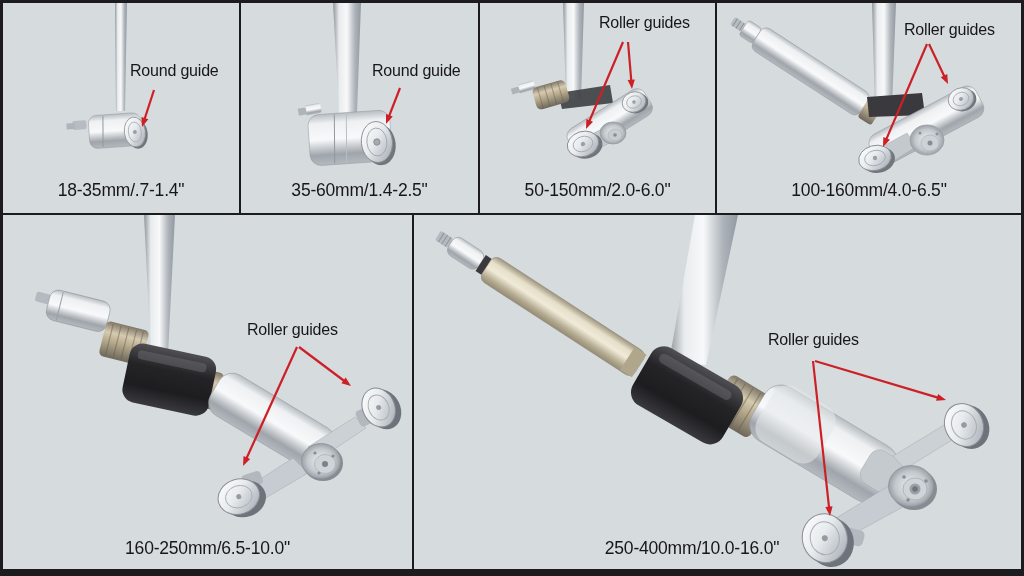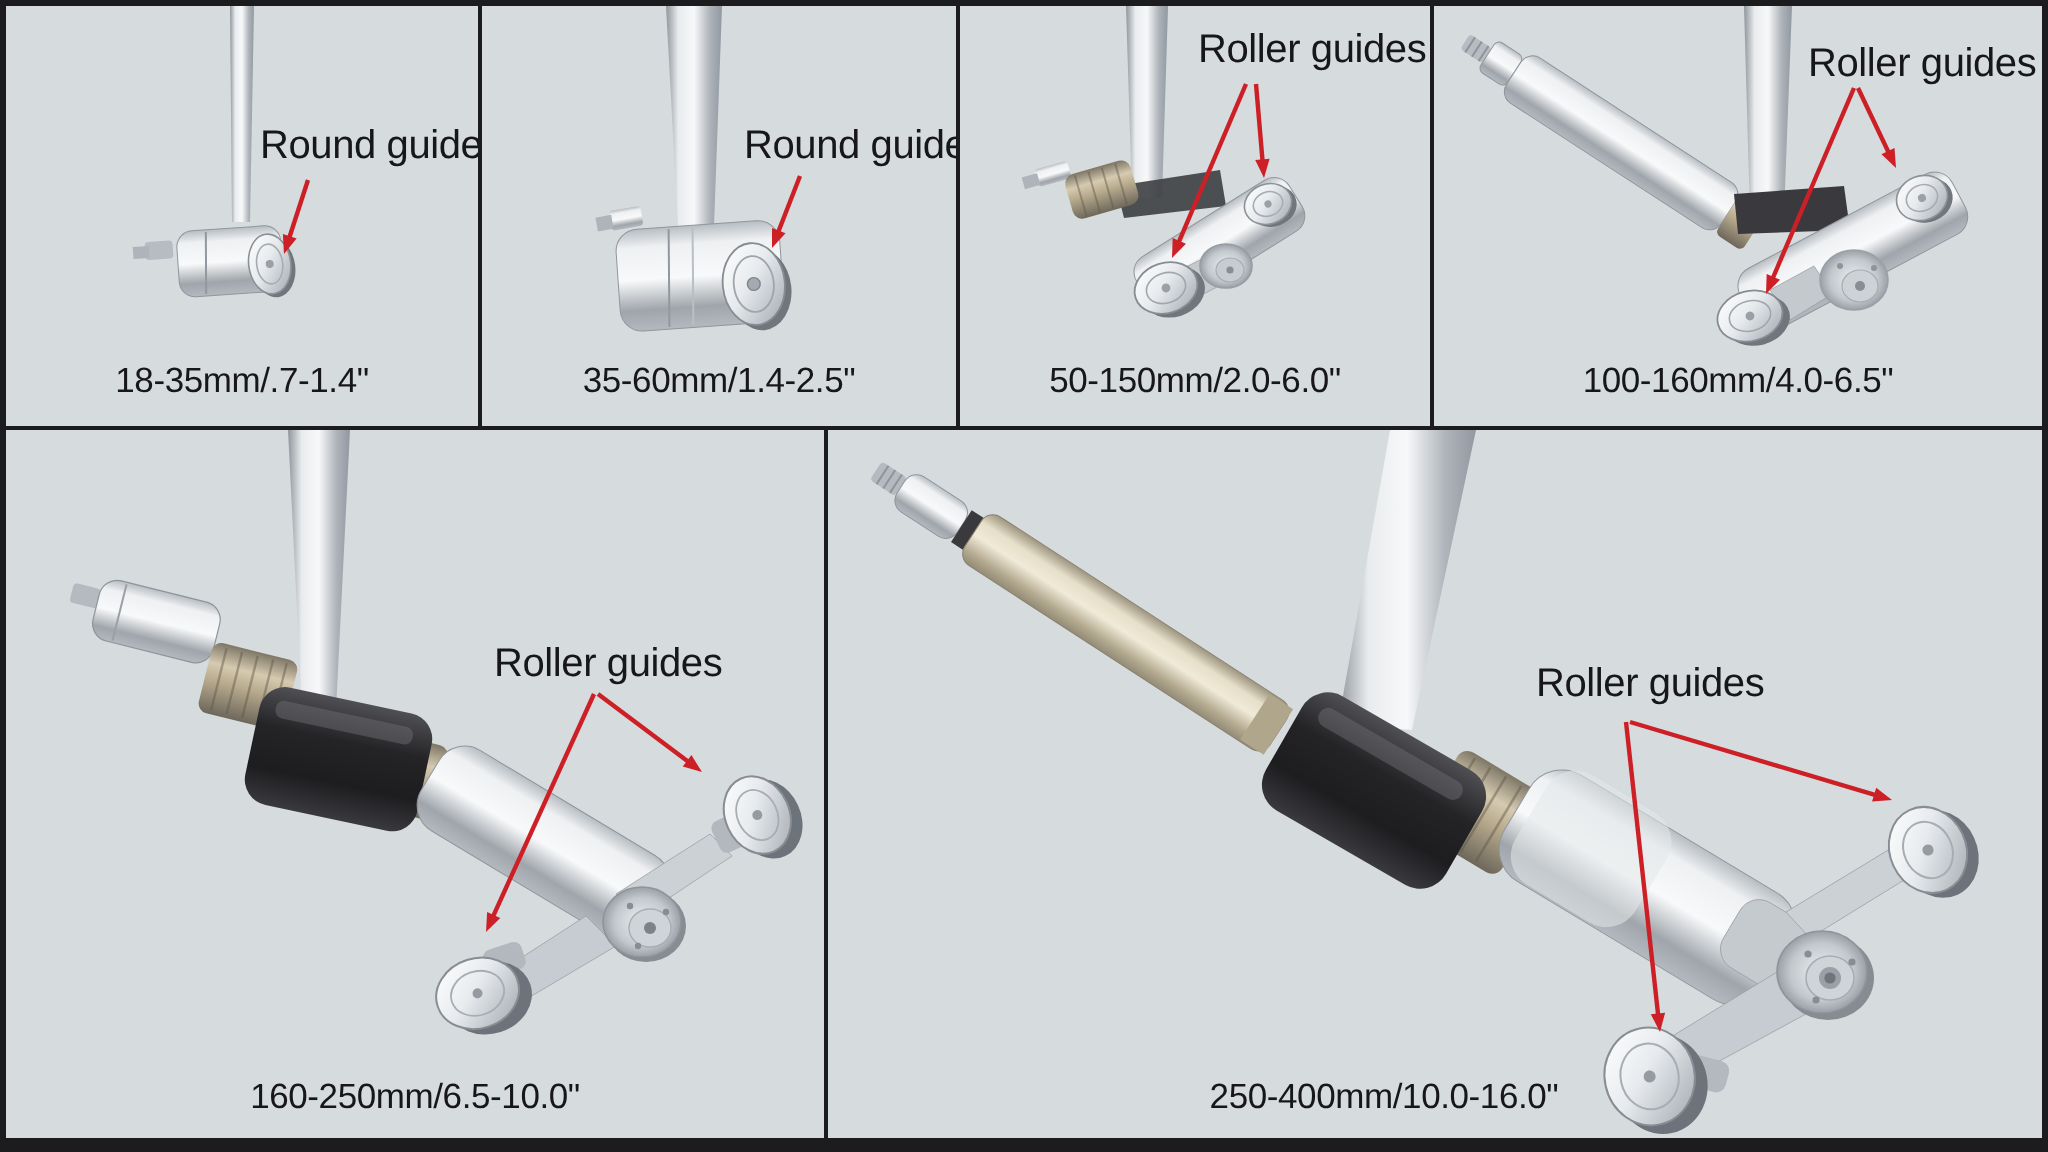--- a/index.html
+++ b/index.html
@@ -17,21 +17,21 @@
   .row1{height:210px;margin-bottom:2px;}
   .row2{height:354px;}
   .panel{position:relative;background:var(--bg);overflow:hidden;flex:0 0 auto;}
   .p1{width:236px}.p2{width:237px}.p3{width:235px}.p4{width:304px}
   .p5{width:409px}.p6{width:607px}
   .photo,.arrows{position:absolute;inset:0;width:100%;height:100%;}
   .arrows{pointer-events:none;}
   .arrows line{stroke:var(--arrow);stroke-width:2.2;}
   .callout{
     position:absolute;white-space:nowrap;color:var(--ink);
-    font-size:20px;letter-spacing:-0.2px;
+    font-size:16px;letter-spacing:-0.2px;
   }
   .caption{
     position:absolute;left:0;right:0;text-align:center;color:var(--ink);
     font-size:17.5px;letter-spacing:-0.2px;
   }
   .row1 .caption{bottom:12px;}
   .row2 .caption{bottom:10px;}
   .p6 .caption{right:auto;width:556px;}
   .c1{left:127px;top:59px}.c2{left:131px;top:59px}
   .c3{left:119px;top:11px}.c4{left:187px;top:18px}

